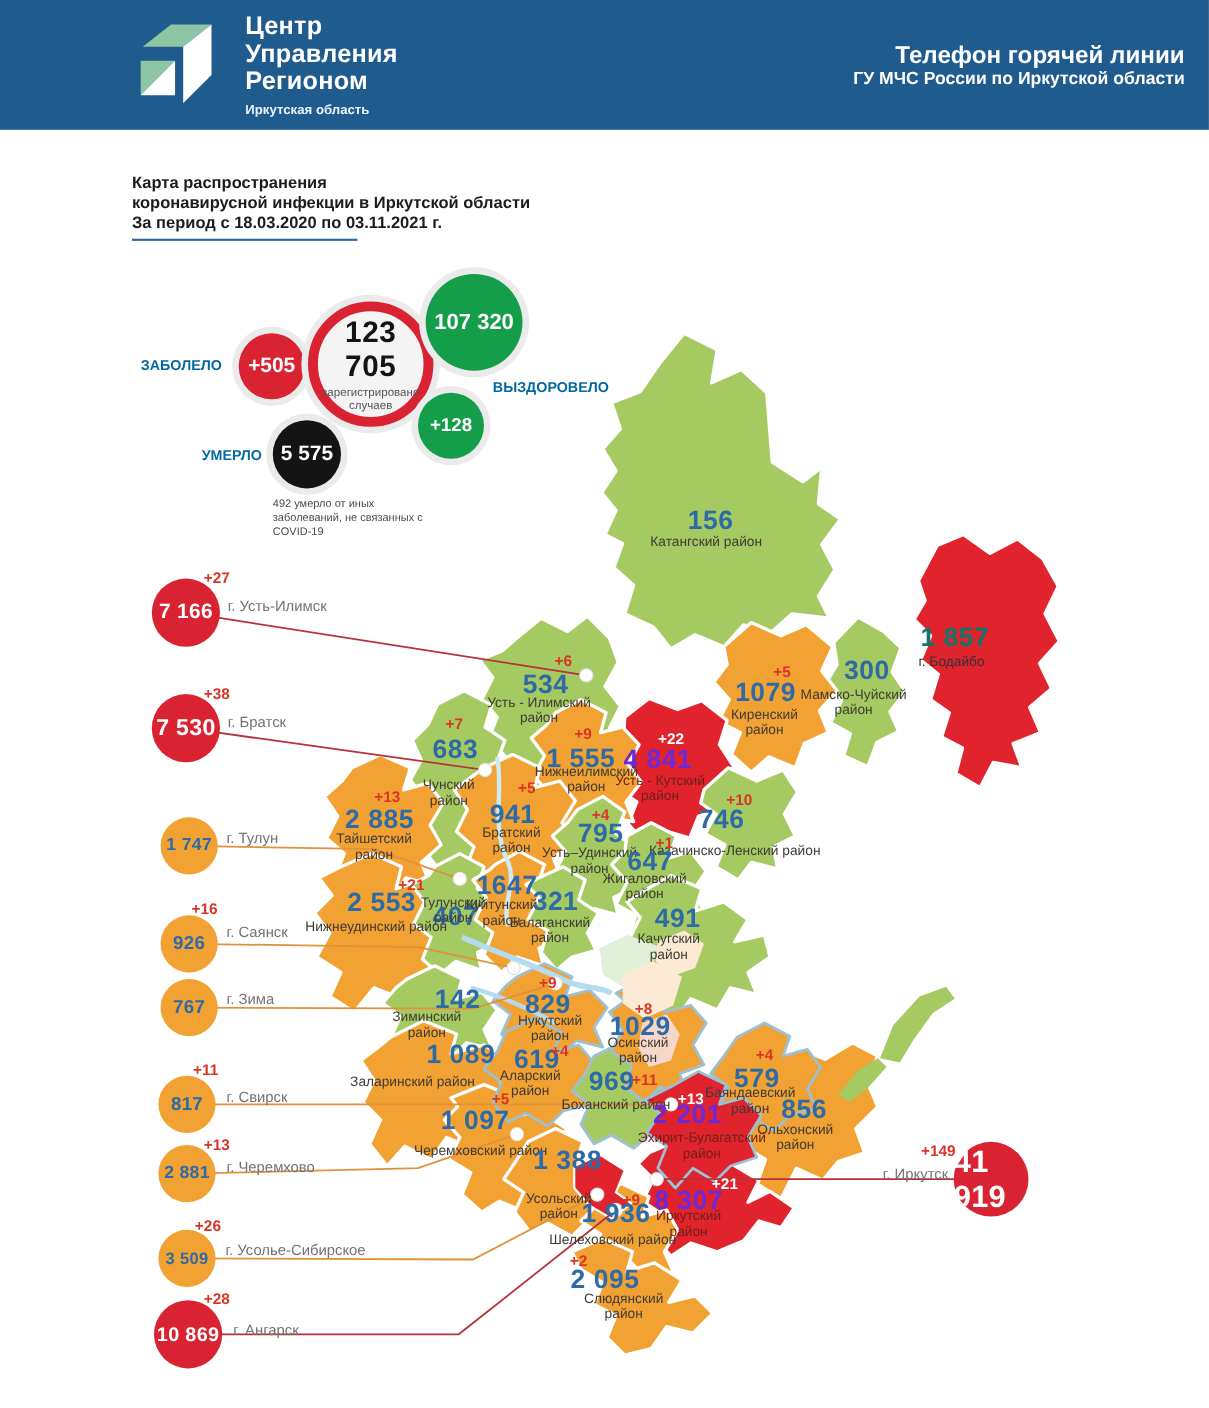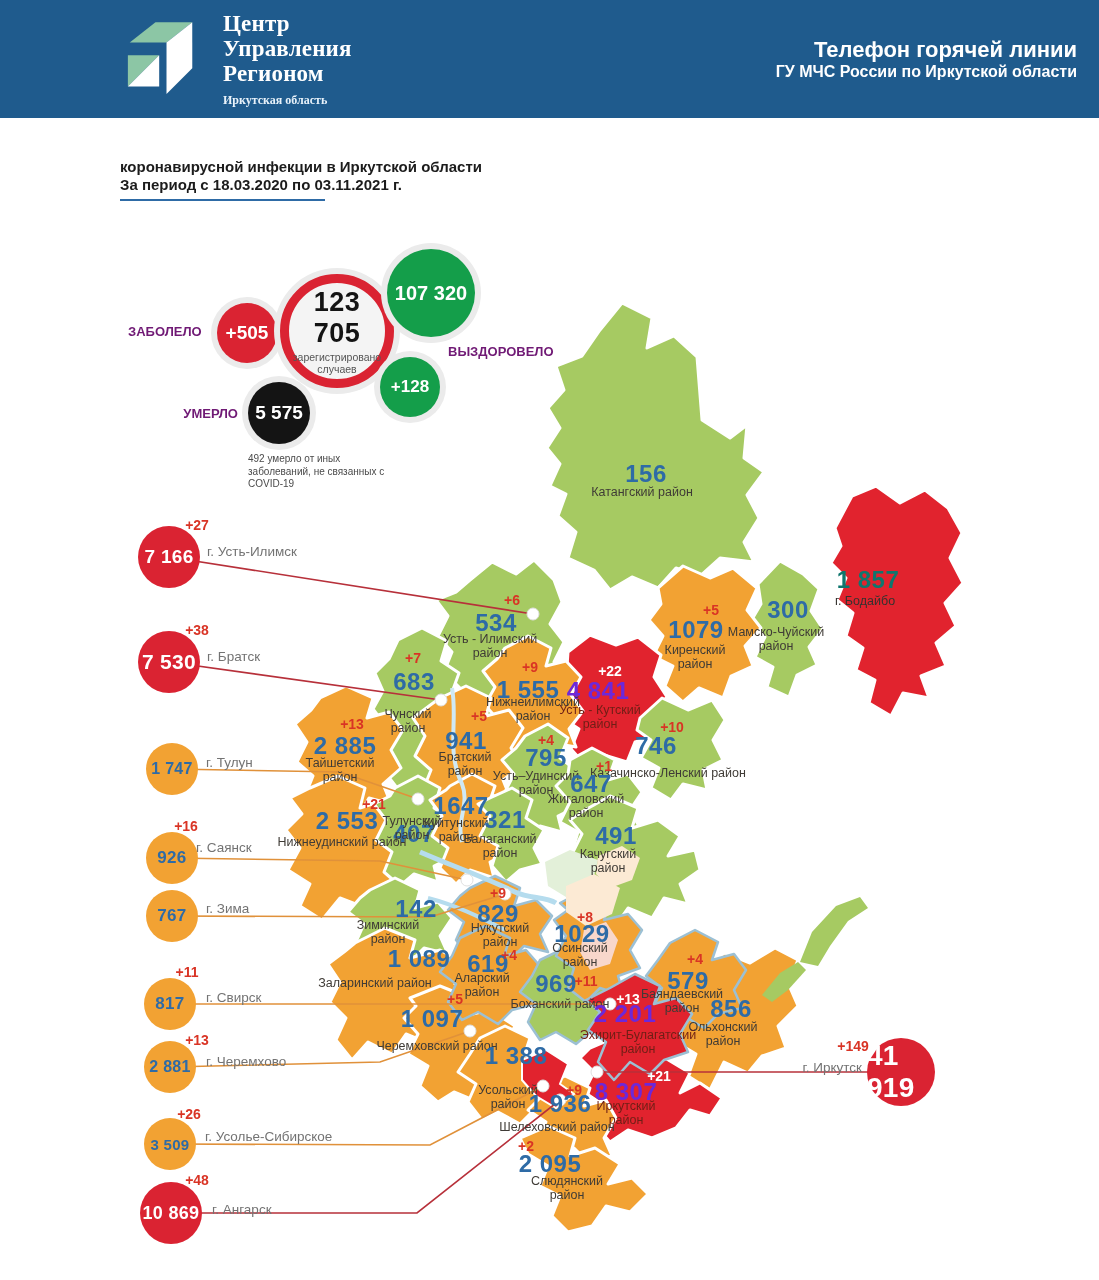--- a/index.html
+++ b/index.html
@@ -2,21 +2,21 @@
 <html><head>
 <meta charset="utf-8">
 <style>
   html,body{margin:0;padding:0;background:#fff;}
   .page{position:relative;width:1099px;height:1280px;background:#fff;overflow:hidden;
         font-family:"Liberation Sans","DejaVu Sans",sans-serif;}
   
   .topbar{position:absolute;left:0;top:0;width:1099px;height:118px;background:#1f5b8d;
           display:flex;align-items:center;justify-content:space-between;box-sizing:border-box;
           padding:0 22px 0 115px;}
-  .logo{display:flex;align-items:center;gap:16px;font-family:Liberation Serif, serif;}
+  .logo{display:flex;align-items:center;gap:16px;}
   .logo-icon{width:92px;height:92px;}
   .logo-text .ln{color:#fff;font-weight:bold;font-size:23px;line-height:25px;letter-spacing:.2px;}
   .logo-sub{color:#e8f2fa;font-weight:bold;font-size:12px;margin-top:7px;}
   .hotline{text-align:right;color:#fff;}
   .hl-label{font-size:22px;font-weight:bold;}
   .hl-phone{font-size:26px;font-weight:bold;margin:3px 0 2px;}
   .hl-org{font-size:16px;font-weight:bold;}
   
   .title-block{position:absolute;left:120px;top:158px;color:#1c1c1c;}
   .t-line{font-size:15px;font-weight:bold;line-height:18px;}
@@ -25,21 +25,21 @@
   
   .circle{position:absolute;border-radius:50%;display:flex;flex-direction:column;align-items:center;
           justify-content:center;text-align:center;box-shadow:0 0 0 6px #ebebeb;box-sizing:border-box;}
   .c-reg{left:280px;top:274px;width:114px;height:114px;background:#f4f4f4;border:9px solid #da2332;}
   .c-reg .big-val{font-size:27px;font-weight:bold;color:#141414;letter-spacing:.5px;}
   .c-reg .big-cap{font-size:10.5px;color:#555;width:92px;line-height:12px;margin-top:2px;}
   .c-sick{left:217px;top:303px;width:60px;height:60px;background:#da2332;color:#fff;font-size:19px;font-weight:bold;}
   .c-rec{left:387px;top:249px;width:88px;height:88px;background:#149e4a;color:#fff;font-size:20px;font-weight:bold;}
   .c-rec2{left:380px;top:357px;width:60px;height:60px;background:#149e4a;color:#fff;font-size:17px;font-weight:bold;}
   .c-died{left:248px;top:382px;width:62px;height:62px;background:#141414;color:#fff;font-size:19px;font-weight:bold;}
-  .stat-label{position:absolute;font-size:13px;font-weight:bold;color:#701a75;}
+  .stat-label{position:absolute;font-size:13px;font-weight:bold;color:#0369a1;}
   .lbl-sick{left:128px;top:324px;width:72px;text-align:right;}
   .lbl-rec{left:448px;top:344px;}
   .lbl-died{left:176px;top:406px;width:62px;text-align:right;}
   .footnote{position:absolute;left:248px;top:453px;width:138px;font-size:10px;line-height:12.5px;color:#4a4a4a;}
   
   .map-svg{position:absolute;left:0;top:0;pointer-events:none;}
   .dval{position:absolute;transform:translate(-50%,-50%);font-size:24px;font-weight:bold;
         color:#2e6ba6;letter-spacing:.5px;white-space:nowrap;}
   .dval.light{color:#6d28d9;}
   .dval.dark{color:#0f766e;}
@@ -78,20 +78,21 @@
         <div class="logo-sub">Иркутская область</div>
       </div>
     </div>
     <div class="hotline">
       <div class="hl-label">Телефон горячей линии</div>
       <div class="hl-org">ГУ МЧС России по Иркутской области</div>
     </div>
   </header>
 
   <div class="title-block">
+    <div class="t-line">Карта распространения</div>
     <div class="t-line">коронавирусной инфекции в Иркутской области</div>
     <div class="t-line">За период с 18.03.2020 по 03.11.2021 г.</div>
     <div class="t-underline"></div>
   </div>
 
   <div class="stat-label lbl-sick">ЗАБОЛЕЛО</div>
   <div class="circle c-sick">
     <span>+505</span>
   </div>
   <div class="circle c-reg">
@@ -282,21 +283,21 @@
       </div>
       <div class="clabel" style="left: 207px; top: 656px;">г. Братск</div>
       <div class="cdelta" style="left: 197px; top: 630px;">+38</div>
       <div class="ccirc orange" style="left: 146px; top: 743px; width: 52px; height: 52px; font-size: 16px;">
         <span>1 747</span>
       </div>
       <div class="clabel" style="left: 206px; top: 762px;">г. Тулун</div>
       <div class="ccirc orange" style="left: 146px; top: 832px; width: 52px; height: 52px; font-size: 17px;">
         <span>926</span>
       </div>
-      <div class="clabel" style="left: 196px; top: 847px;">г. Саянск</div>
+      <div class="clabel" style="left: 206px; top: 847px;">г. Саянск</div>
       <div class="cdelta" style="left: 186px; top: 826px;">+16</div>
       <div class="ccirc orange" style="left: 146px; top: 890px; width: 52px; height: 52px; font-size: 17px;">
         <span>767</span>
       </div>
       <div class="clabel" style="left: 206px; top: 908px;">г. Зима</div>
       <div class="ccirc orange" style="left: 144px; top: 978px; width: 52px; height: 52px; font-size: 17px;">
         <span>817</span>
       </div>
       <div class="clabel" style="left: 206px; top: 997px;">г. Свирск</div>
       <div class="cdelta" style="left: 187px; top: 972px;">+11</div>
@@ -307,21 +308,21 @@
       <div class="cdelta" style="left: 197px; top: 1040px;">+13</div>
       <div class="ccirc orange" style="left: 144px; top: 1118px; width: 52px; height: 52px; font-size: 15px;">
         <span>3 509</span>
       </div>
       <div class="clabel" style="left: 205px; top: 1136px;">г. Усолье-Сибирское</div>
       <div class="cdelta" style="left: 189px; top: 1114px;">+26</div>
       <div class="ccirc red" style="left: 140px; top: 1182px; width: 62px; height: 62px; font-size: 18px;">
         <span>10 869</span>
       </div>
       <div class="clabel" style="left: 212px; top: 1209px;">г. Ангарск</div>
-      <div class="cdelta" style="left: 197px; top: 1180px;">+48</div>
+      <div class="cdelta" style="left: 197px; top: 1180px;">+28</div>
       <div class="ccirc red" style="left: 867px; top: 1038px; width: 68px; height: 68px; font-size: 28px;">
         <span>41 919</span>
       </div>
       <div class="clabel" style="right: 237px; top: 1067px;">г. Иркутск</div>
       <div class="cdelta" style="left: 853px; top: 1046px;">+149</div>
     </div>
 
 </div>
 
 </body></html>

